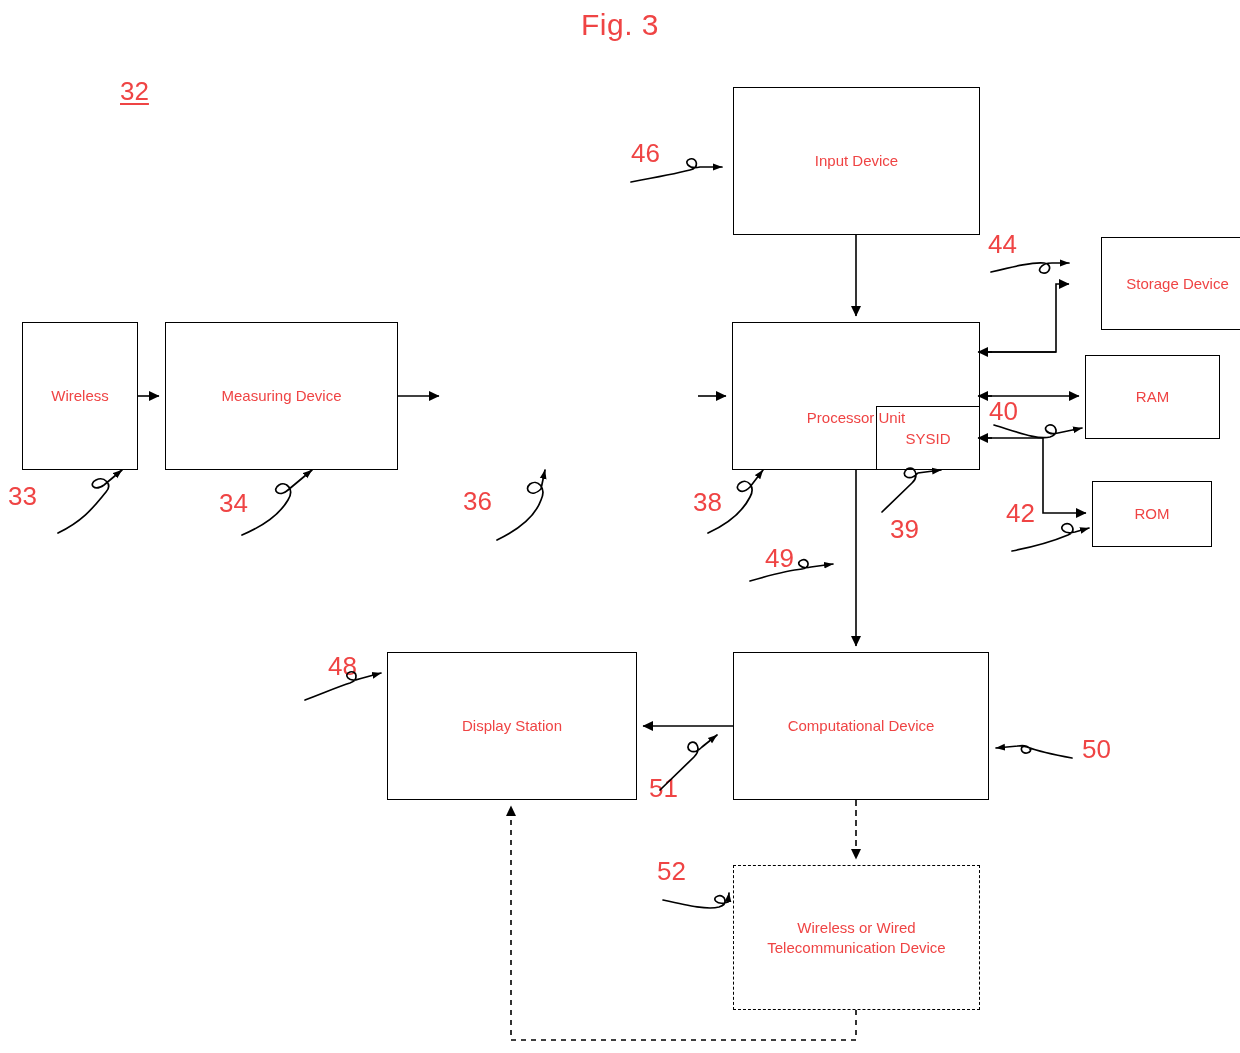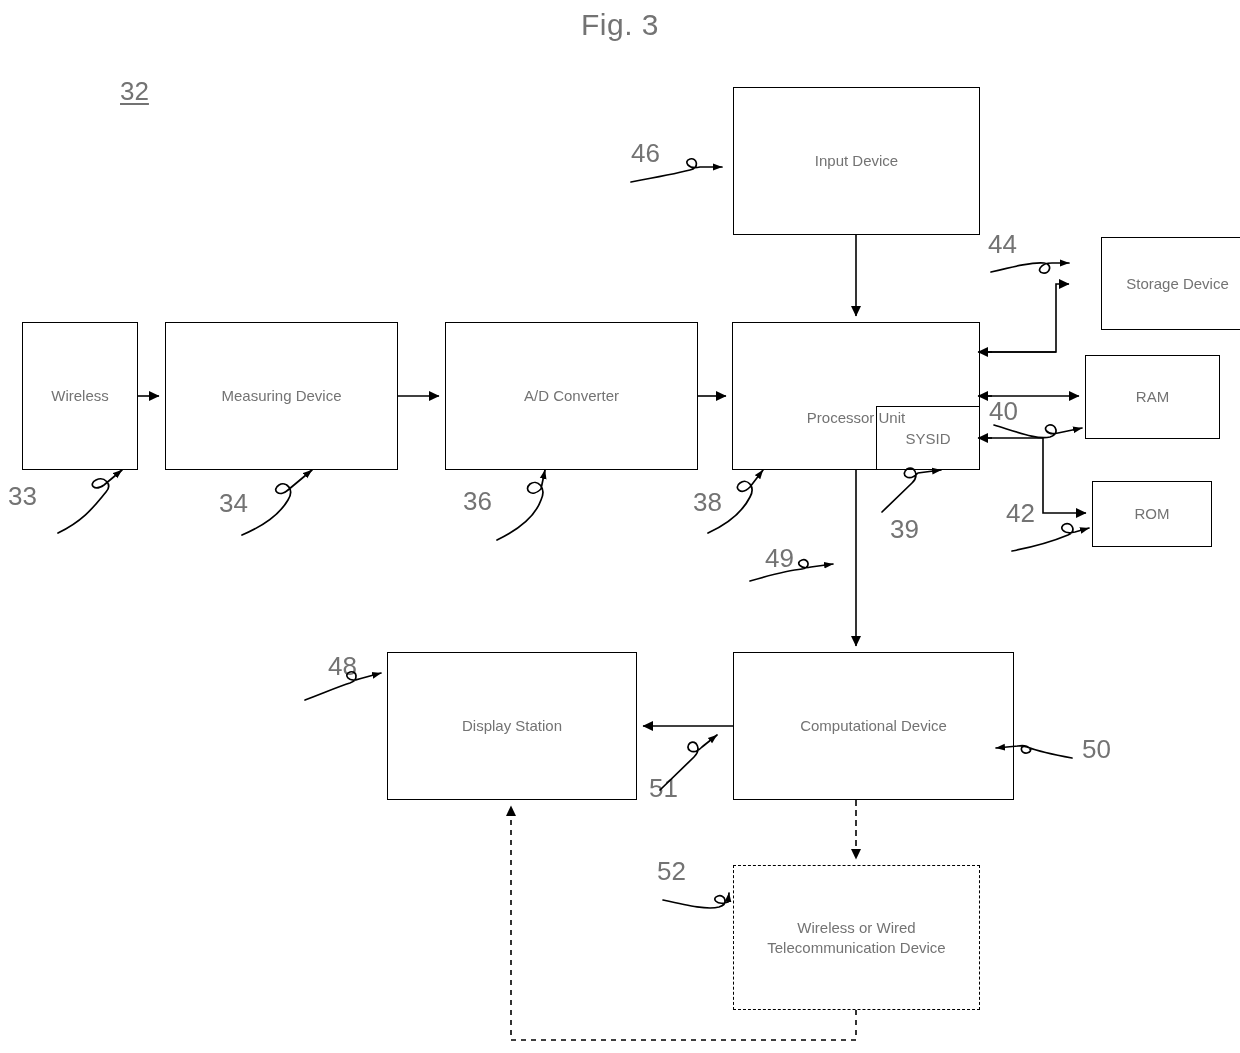--- a/index.html
+++ b/index.html
@@ -6,21 +6,21 @@
     margin: 0;
     padding: 0;
     background: #ffffff;
   }
   #page {
     position: relative;
     width: 1240px;
     height: 1053px;
     background: #ffffff;
     font-family: "Liberation Sans", sans-serif;
-    color: #737373;
+    color: #ef4444;
     overflow: hidden;
   }
   .fig-title {
     position: absolute;
     left: 0;
     top: 8px;
     width: 1240px;
     text-align: center;
     font-size: 30px;
     letter-spacing: 0.5px;
@@ -81,23 +81,20 @@
   <div class="fig-num" style="left:120px; top:76px;">32</div>
 
   <div class="box" style="left:22px;  top:322px; width:116px; height:148px;">
     <span>Wireless</span>
   </div>
 
   <div class="box" style="left:165px; top:322px; width:233px; height:148px;">
     <span>Measuring Device</span>
   </div>
 
-  <div class="box" style="left:445px; top:322px; width:253px; height:148px;">
-    <span>A/D Converter</span>
-  </div>
 
   <div class="box" style="left:732px; top:322px; width:248px; height:148px; align-items:center; padding-top:44px;">
     <span>Processor Unit</span>
   </div>
 
   <div class="sysid-box" style="left:876px; top:406px; width:104px; height:64px;">
     <span>SYSID</span>
   </div>
 
   <div class="box" style="left:733px; top:87px; width:247px; height:148px;">
@@ -113,21 +110,21 @@
   </div>
 
   <div class="box" style="left:1092px; top:481px; width:120px; height:66px;">
     <span>ROM</span>
   </div>
 
   <div class="box" style="left:387px; top:652px; width:250px; height:148px;">
     <span>Display Station</span>
   </div>
 
-  <div class="box" style="left:733px; top:652px; width:281px; height:148px;">
+  <div class="box" style="left:733px; top:652px; width:256px; height:148px;">
     <span>Computational Device</span>
   </div>
 
   <div class="box dashed" style="left:733px; top:865px; width:247px; height:145px;">
     <span>Wireless or Wired Telecommunication Device</span>
   </div>
 
   <div class="ref" style="left:8px;   top:483px;">33</div>
   <div class="ref" style="left:219px; top:490px;">34</div>
   <div class="ref" style="left:463px; top:488px;">36</div>

